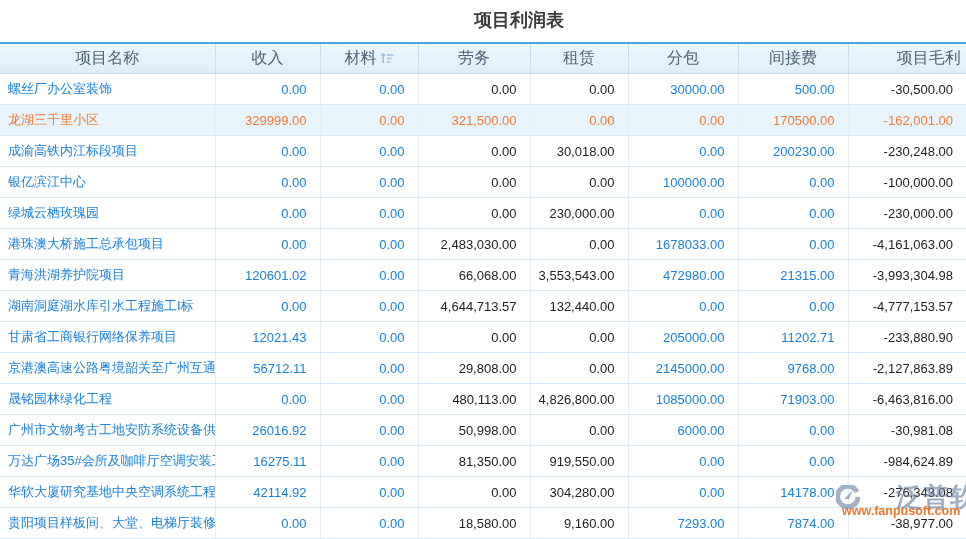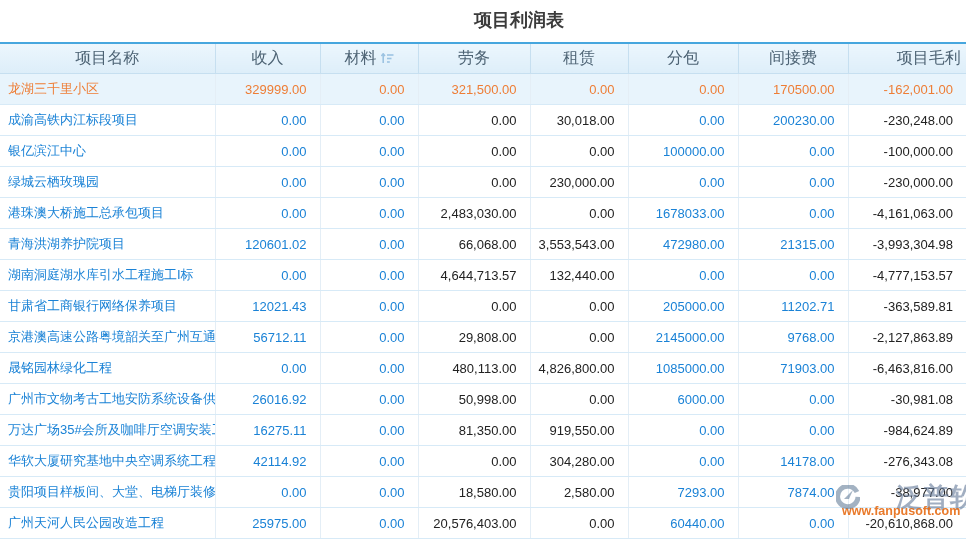--- a/index.html
+++ b/index.html
@@ -98,20 +98,30 @@
               </g>
             </svg></th>
           <th><span>劳务</span></th>
           <th><span>租赁</span></th>
           <th><span>分包</span></th>
           <th><span>间接费</span></th>
           <th><span>项目毛利</span></th>
         </tr>
     </thead>
     <tbody id="table-body">
+        <tr>
+          <td class="name-cell">螺丝厂办公室装饰</td>
+          <td class="num-cell c-blue">0.00</td>
+          <td class="num-cell c-blue">0.00</td>
+          <td class="num-cell c-dark">0.00</td>
+          <td class="num-cell c-dark">0.00</td>
+          <td class="num-cell c-blue">30000.00</td>
+          <td class="num-cell c-blue">500.00</td>
+          <td class="num-cell c-dark">-30,500.00</td>
+        </tr>
         <tr class="highlight">
           <td class="name-cell">龙湖三千里小区</td>
           <td class="num-cell c-blue">329999.00</td>
           <td class="num-cell c-blue">0.00</td>
           <td class="num-cell c-dark">321,500.00</td>
           <td class="num-cell c-dark">0.00</td>
           <td class="num-cell c-blue">0.00</td>
           <td class="num-cell c-blue">170500.00</td>
           <td class="num-cell c-dark">-162,001.00</td>
         </tr>
@@ -176,21 +186,21 @@
           <td class="num-cell c-dark">-4,777,153.57</td>
         </tr>
         <tr>
           <td class="name-cell">甘肃省工商银行网络保养项目</td>
           <td class="num-cell c-blue">12021.43</td>
           <td class="num-cell c-blue">0.00</td>
           <td class="num-cell c-dark">0.00</td>
           <td class="num-cell c-dark">0.00</td>
           <td class="num-cell c-blue">205000.00</td>
           <td class="num-cell c-blue">11202.71</td>
-          <td class="num-cell c-dark">-363,589.81</td>
+          <td class="num-cell c-dark">-233,880.90</td>
         </tr>
         <tr>
           <td class="name-cell">京港澳高速公路粤境韶关至广州互通</td>
           <td class="num-cell c-blue">56712.11</td>
           <td class="num-cell c-blue">0.00</td>
           <td class="num-cell c-dark">29,808.00</td>
           <td class="num-cell c-dark">0.00</td>
           <td class="num-cell c-blue">2145000.00</td>
           <td class="num-cell c-blue">9768.00</td>
           <td class="num-cell c-dark">-2,127,863.89</td>
@@ -233,21 +243,21 @@
           <td class="num-cell c-dark">304,280.00</td>
           <td class="num-cell c-blue">0.00</td>
           <td class="num-cell c-blue">14178.00</td>
           <td class="num-cell c-dark">-276,343.08</td>
         </tr>
         <tr>
           <td class="name-cell">贵阳项目样板间、大堂、电梯厅装修</td>
           <td class="num-cell c-blue">0.00</td>
           <td class="num-cell c-blue">0.00</td>
           <td class="num-cell c-dark">18,580.00</td>
-          <td class="num-cell c-dark">2,580.00</td>
+          <td class="num-cell c-dark">9,160.00</td>
           <td class="num-cell c-blue">7293.00</td>
           <td class="num-cell c-blue">7874.00</td>
           <td class="num-cell c-dark">-38,977.00</td>
         </tr>
         <tr>
           <td class="name-cell">广州天河人民公园改造工程</td>
           <td class="num-cell c-blue">25975.00</td>
           <td class="num-cell c-blue">0.00</td>
           <td class="num-cell c-dark">20,576,403.00</td>
           <td class="num-cell c-dark">0.00</td>

